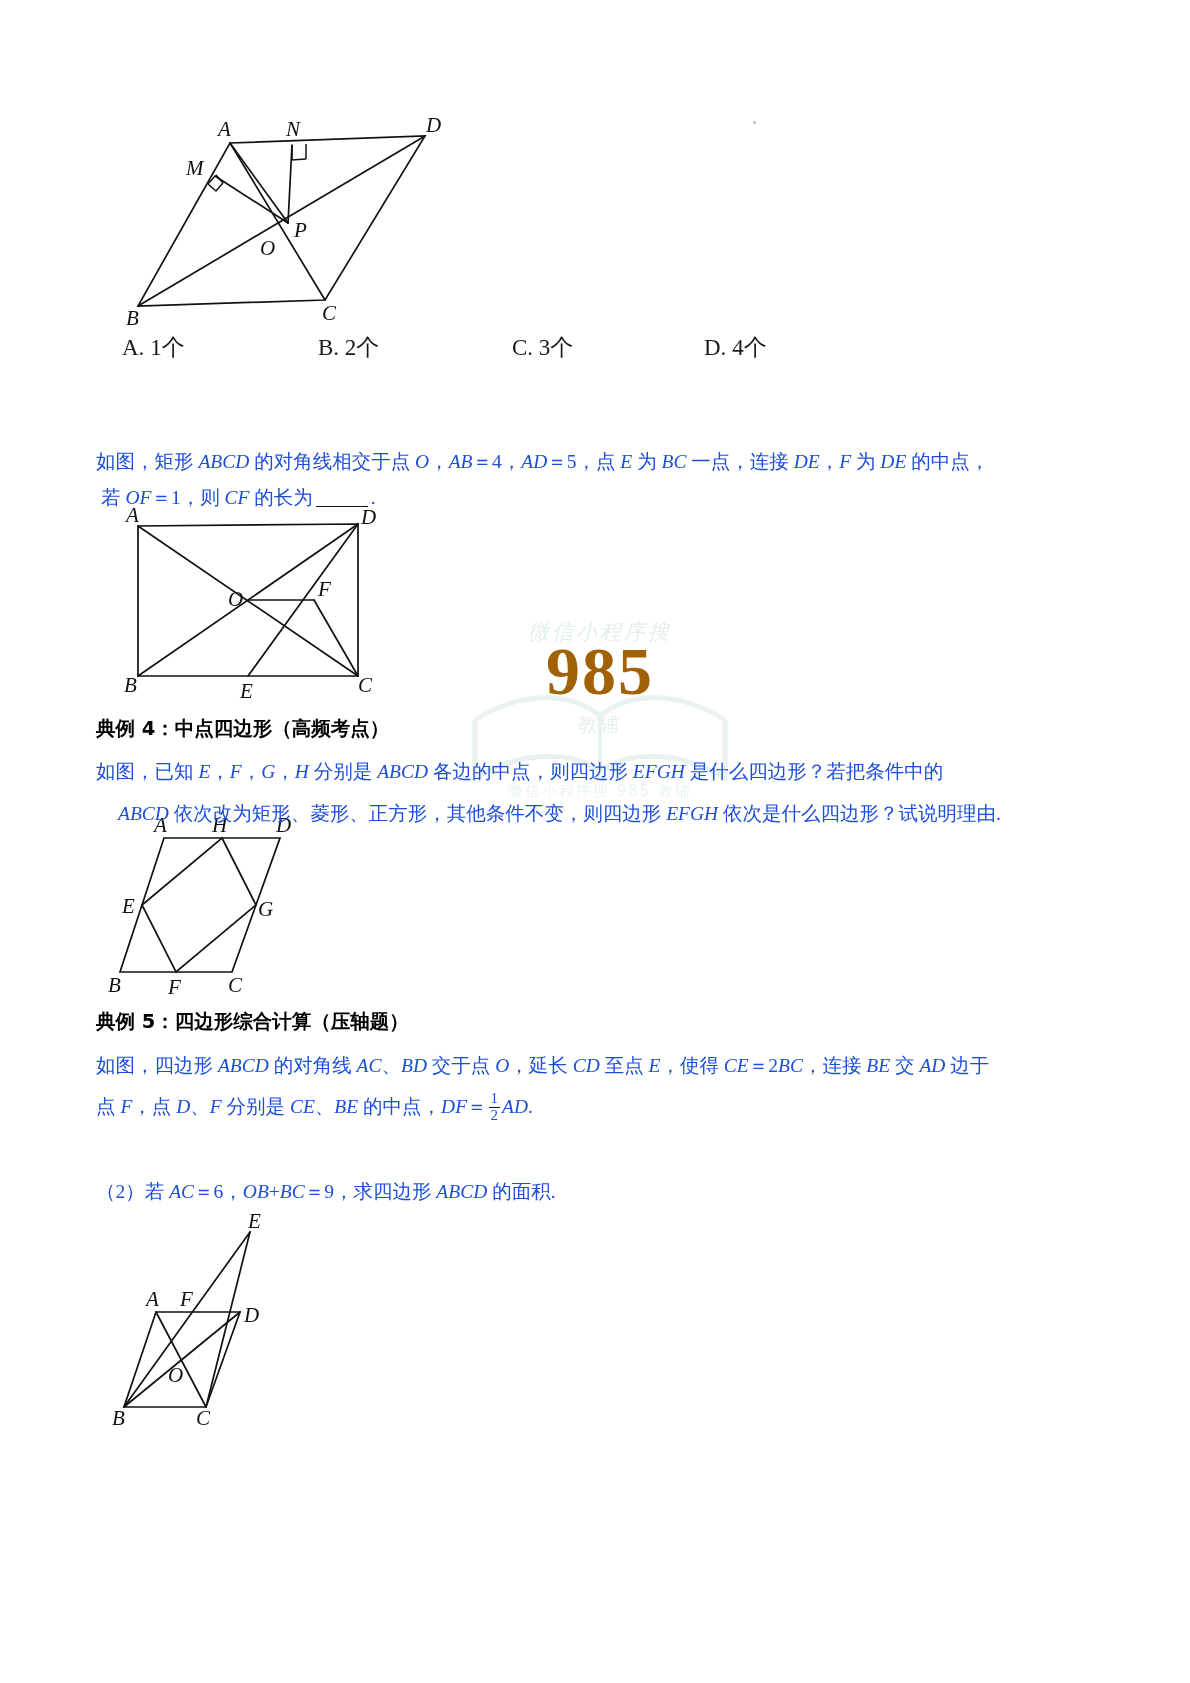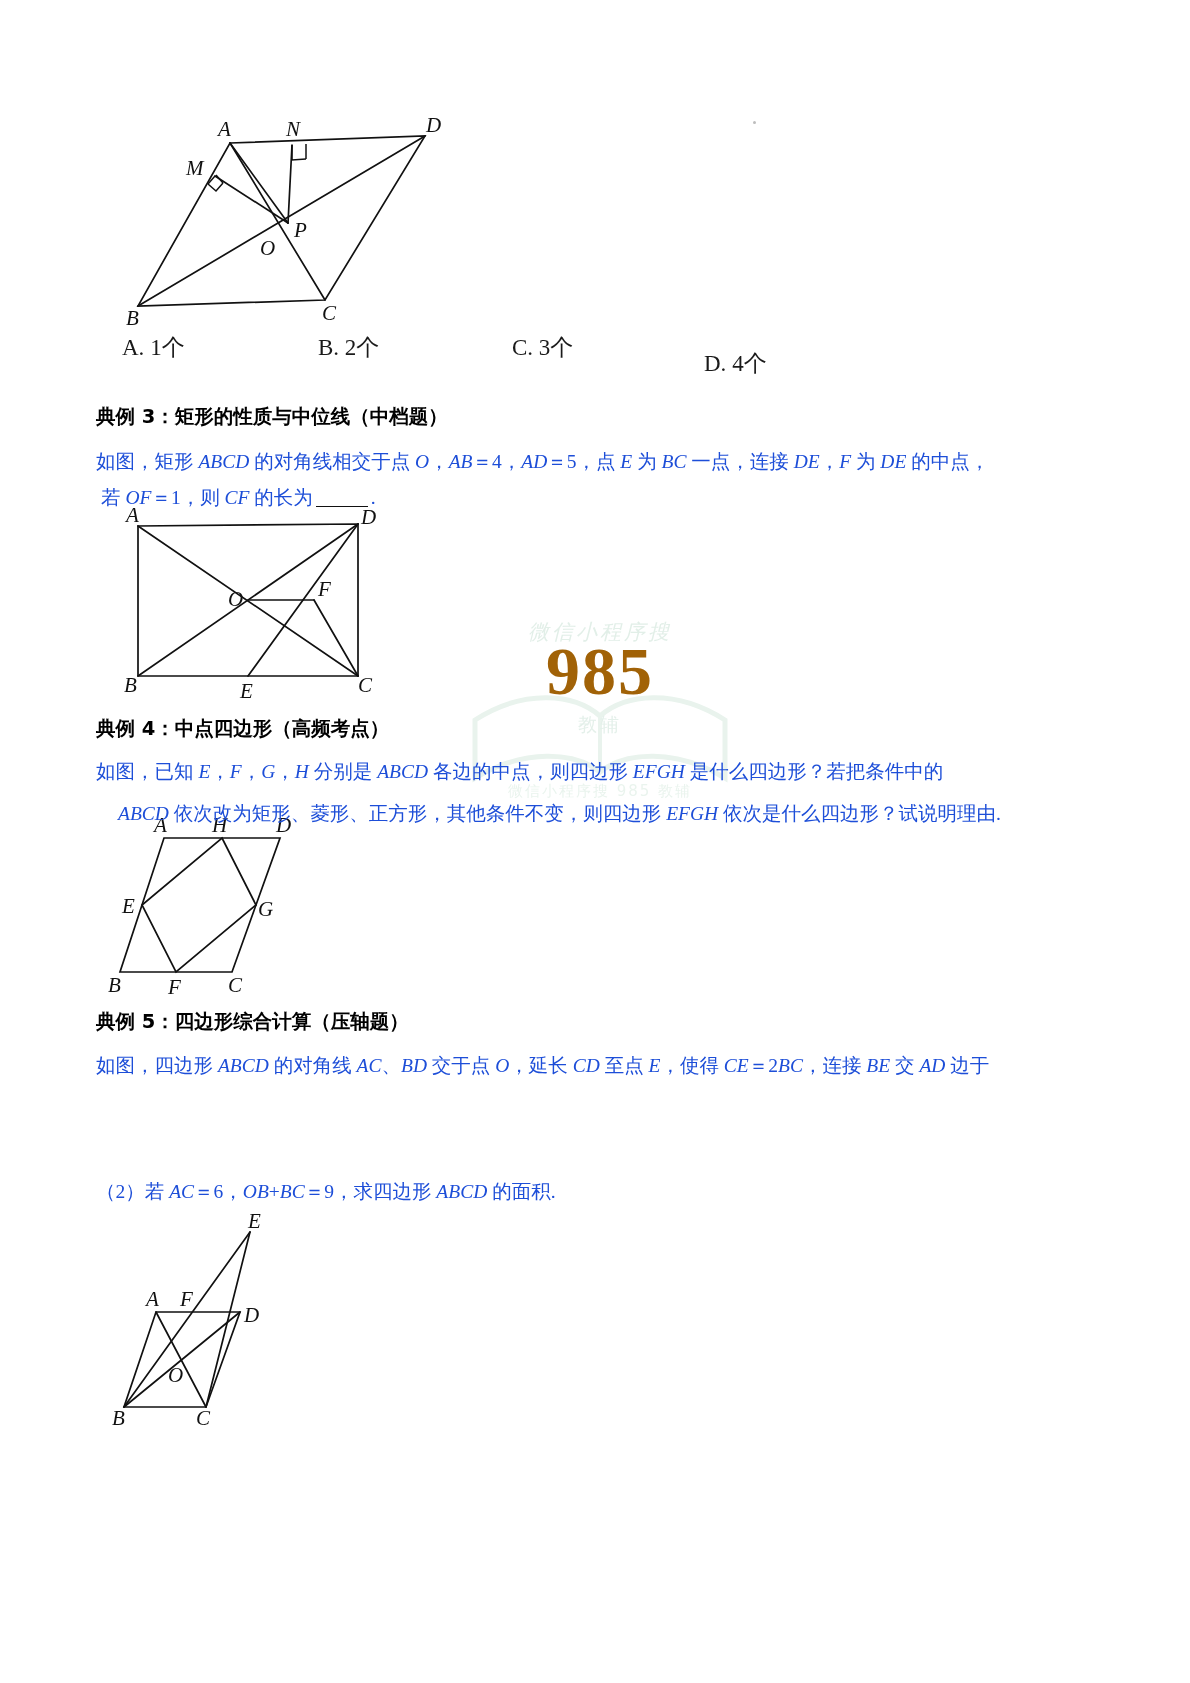--- a/index.html
+++ b/index.html
@@ -199,27 +199,26 @@
       <span>1个</span>
     </span>
     <span class="opt" style="left:318px;">
       <span>B.</span>
       <span>2个</span>
     </span>
     <span class="opt" style="left:512px;">
       <span>C.</span>
       <span>3个</span>
     </span>
-    <span class="opt" style="left:704px;margin-top:16px;">
+    <span class="opt" style="left:704px;">
       <span>D.</span>
       <span>4个</span>
     </span>
   </div>
 
-  <div class="heading" style="left:96px; top:403px;">典例 3：矩形的性质与中位线（中档题）</div>
 
   <div class="para" style="left:96px; top:448px;">
     <span>如图，矩形 </span><i>ABCD</i><span> 的对角线相交于点 </span><i>O</i><span>，</span><i>AB</i><span>＝4，</span><i>AD</i><span>＝5，点 </span><i>E</i><span> 为 </span><i>BC</i><span> 一点，连接 </span><i>DE</i><span>，</span><i>F</i><span> 为 </span><i>DE</i><span> 的中点，</span>
   </div>
 
   <div class="para" style="left:101px; top:484px;">
     <span>若 </span><i>OF</i><span>＝1，则 </span><i>CF</i><span> 的长为</span><span class="blank-line"></span><span>.</span>
   </div>
 
   <div class="figure" style="left:130px; top:518px;">
@@ -275,20 +274,23 @@
       <text class="lbl" x="116" y="172">C</text>
     </svg>
   </div>
 
   <div class="heading" style="left:96px; top:1008px;">典例 5：四边形综合计算（压轴题）</div>
 
   <div class="para" style="left:96px; top:1052px;">
     <span>如图，四边形 </span><i>ABCD</i><span> 的对角线 </span><i>AC</i><span>、</span><i>BD</i><span> 交于点 </span><i>O</i><span>，延长 </span><i>CD</i><span> 至点 </span><i>E</i><span>，使得 </span><i>CE</i><span>＝2</span><i>BC</i><span>，连接 </span><i>BE</i><span> 交 </span><i>AD</i><span> 边于</span>
   </div>
 
+  <div class="para" style="left:96px; top:1092px;">
+    <span>点 </span><i>F</i><span>，点 </span><i>D</i><span>、</span><i>F</i><span> 分别是 </span><i>CE</i><span>、</span><i>BE</i><span> 的中点，</span><i>DF</i><span>＝</span><span class="frac"><span class="num">1</span><span class="den">2</span></span><i>AD</i><span>.</span>
+  </div>
 
 
   <div class="para" style="left:96px; top:1178px;">
     <span>（2）若 </span><i>AC</i><span>＝6，</span><i>OB</i><span>+</span><i>BC</i><span>＝9，求四边形 </span><i>ABCD</i><span> 的面积.</span>
   </div>
 
   <div class="figure" style="left:118px; top:1222px;">
     <svg width="250" height="210" viewBox="0 0 250 210">
       <g fill="none" stroke="#111" stroke-width="1.7" stroke-linecap="round">
 

